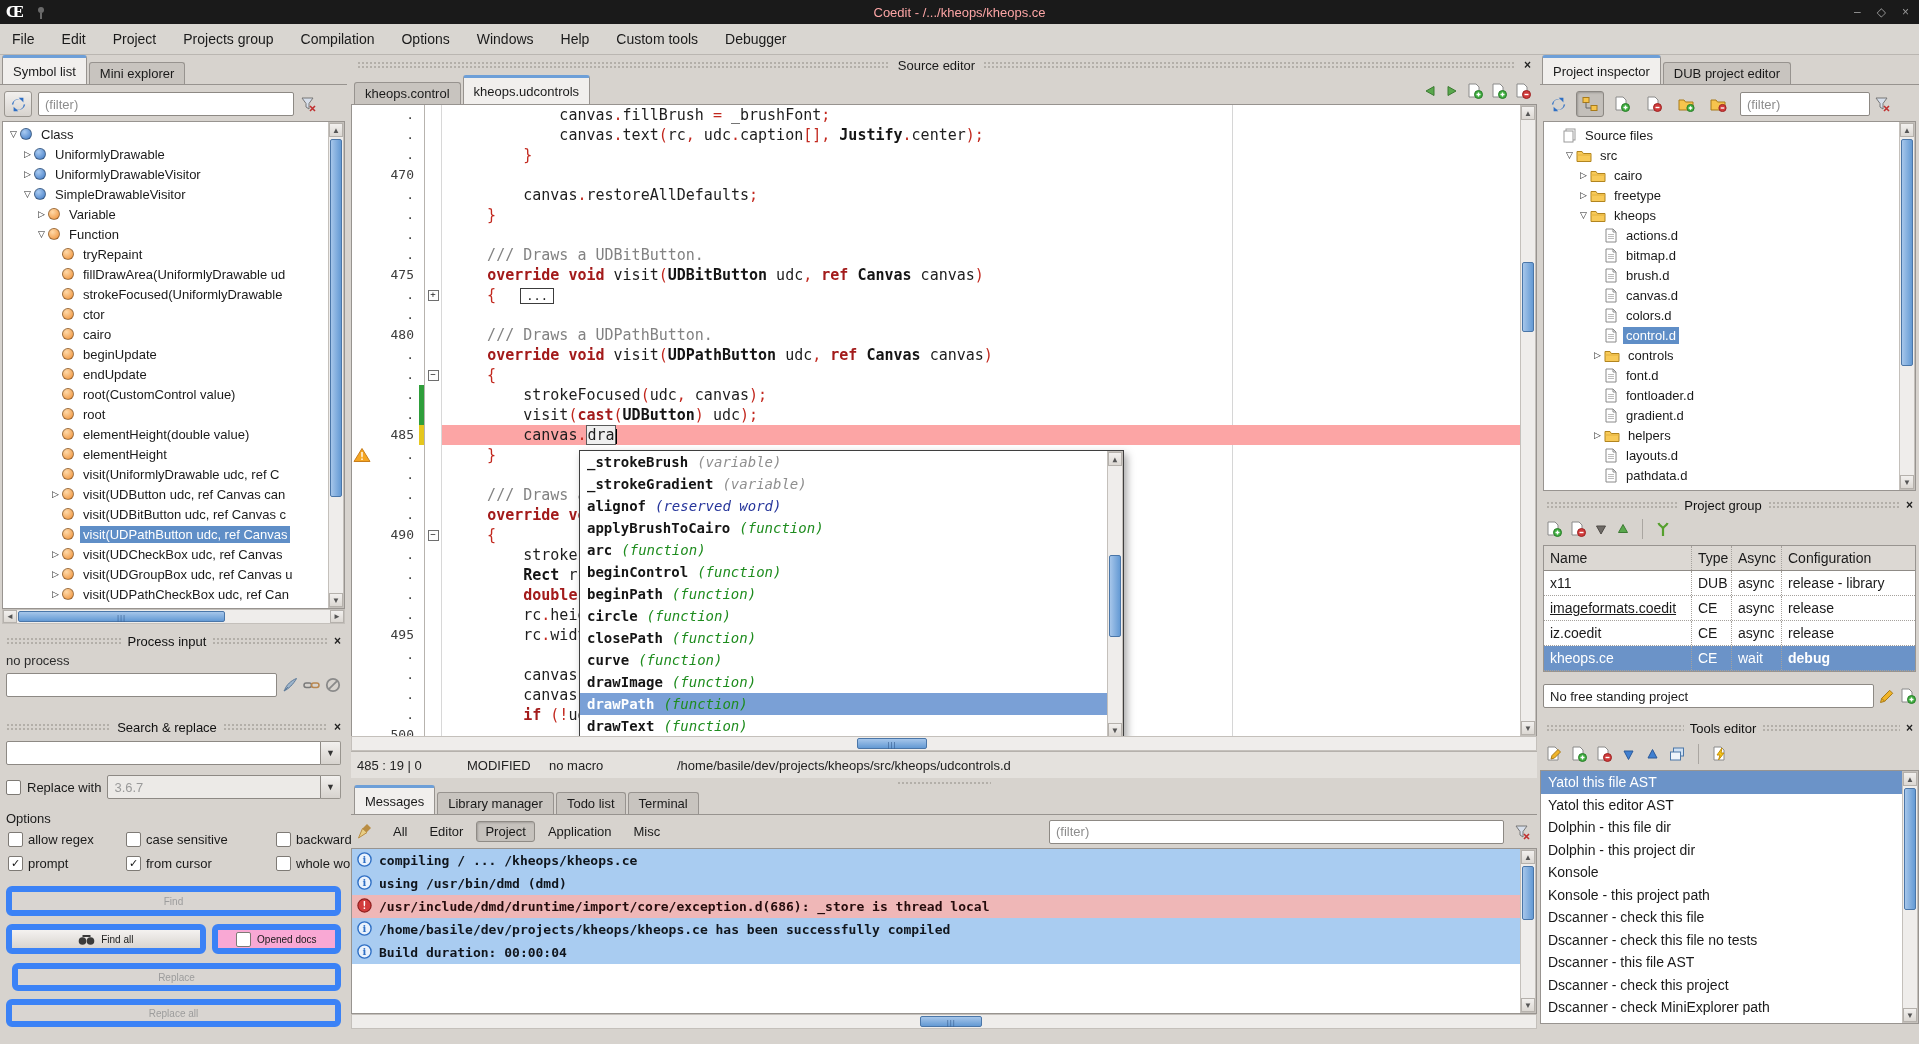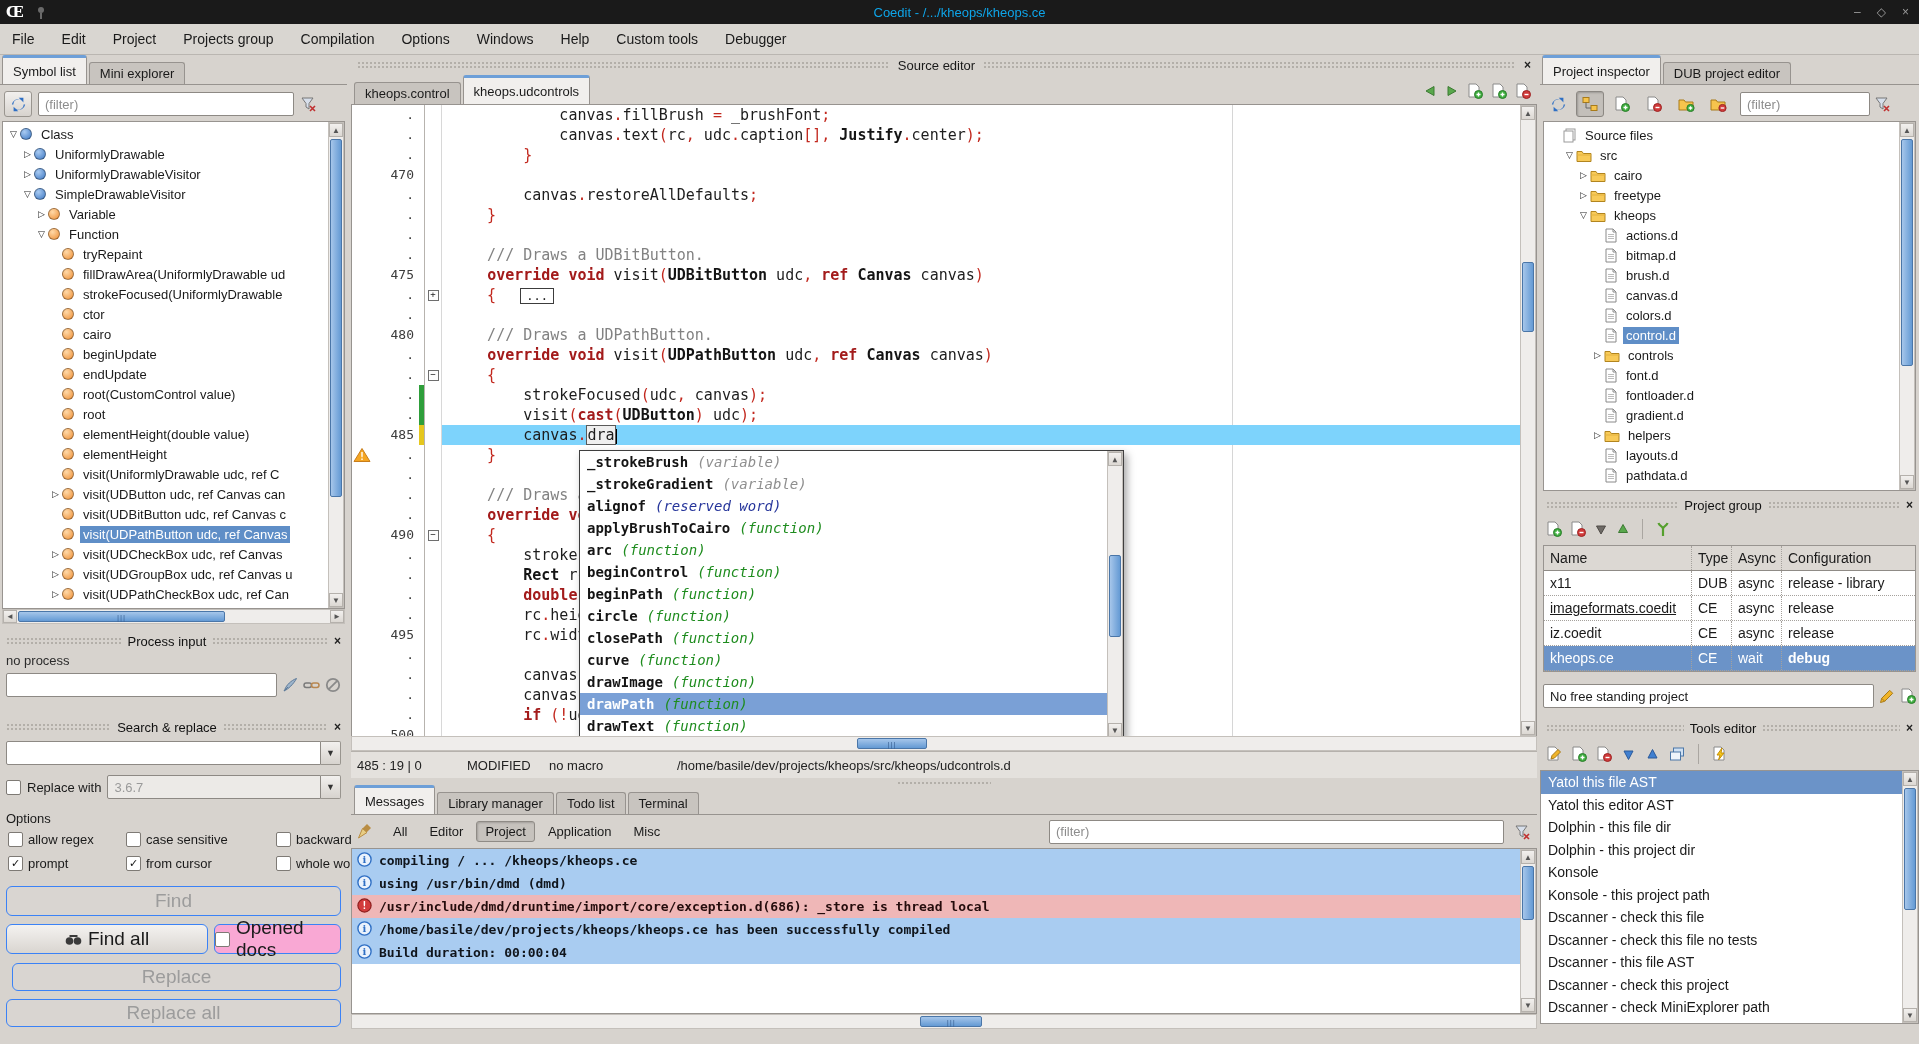--- a/index.html
+++ b/index.html
@@ -2,32 +2,32 @@
 <html><head>
 <meta charset="utf-8">
 <style>
   html,body{margin:0;padding:0;background:#888}
   #app{position:relative;width:1919px;height:1044px;background:#d7d3ce;font-family:"Liberation Sans",sans-serif;font-size:13px;color:#1a1a1a;overflow:hidden}
   .abs{position:absolute}
   
   .titlebar{left:0;top:0;width:1919px;height:24px;background:#1a1a1a;display:flex;align-items:center}
   .tb-logo{margin-left:6px;z-index:2}
   .tb-pin{margin-left:10px;z-index:2;opacity:.7}
-  .tb-title{position:absolute;left:0;right:0;text-align:center;color:#0ea5e9;font-size:13px}
+  .tb-title{position:absolute;left:0;right:0;text-align:center;color:#fca5a5;font-size:13px}
   .tb-btns{position:absolute;right:10px;display:flex;gap:16px;color:#9a9a9a;font-size:12px}
   
   .menubar{left:0;top:24px;width:1919px;height:30px;background:#d9d6d1;border-bottom:1px solid #bab6b1;display:flex;align-items:center;gap:27px;padding-left:12px;font-size:14px}
   .menu-item{cursor:default}
   .tab{display:flex;align-items:center;height:21px;padding:0 10px;background:#c8c4bf;border:1px solid #97938f;border-bottom:none;border-radius:3px 3px 0 0;margin-right:2px;font-size:13px;position:relative}
   .tab.active{background:#f1efed;height:26px;border-top:3px solid #6d9fd8;z-index:2}
   
   .panelbox{background:#fff;border:1px solid #989490}
   .txt{background:#fff;border:1px solid #8d8984;border-radius:2px;height:24px;padding:0 6px;font:13px "Liberation Sans",sans-serif;color:#1a1a1a;box-sizing:border-box}
   .txt::placeholder{color:#8d8d8d}
-  .btn{display:flex;align-items:center;justify-content:center;gap:6px;background:linear-gradient(#f4f2f0,#d9d5d0);border:1px solid #3b82f6;border-radius:6px;font-size:19px;box-sizing:border-box}
+  .btn{display:flex;align-items:center;justify-content:center;gap:6px;background:linear-gradient(#f4f2f0,#d9d5d0);border:6px solid #3b82f6;border-radius:6px;font-size:10px;box-sizing:border-box}
   .btn.disabled{color:#9c9c9c;background:#d9d5d1}
   .iconbtn{width:26px;height:24px;display:flex;align-items:center;justify-content:center;border:1px solid transparent;border-radius:3px}
   .iconbtn.raised{background:linear-gradient(#f2f0ee,#d7d3ce);border-color:#99958f}
   .iconbtn.pressed{background:#c3bfba;border-color:#8b8782;box-shadow:inset 1px 1px 2px rgba(0,0,0,.2)}
   .section-hdr{display:flex;align-items:center;gap:6px;height:16px;padding:0 6px}
   .section-hdr .lbl{font-size:13px;color:#111;white-space:nowrap}
   .dots{flex:1;height:8px;background-image:radial-gradient(#b3afa9 .9px,transparent 1px);background-size:4px 4px}
   .hdr-x{color:#222;font-weight:bold;font-size:12px;line-height:12px}
   .combo{display:flex}
   .combo .txt{flex:1;border-radius:2px 0 0 2px}
@@ -52,21 +52,21 @@
   
   .ed-dock-title{display:flex;align-items:center;gap:8px;padding:0 6px;height:22px}
   .ln{display:flex;height:20px;font:15px/20px "DejaVu Sans Mono",monospace;white-space:pre}
   .lmargin{width:20px;flex:none;display:flex;align-items:center;justify-content:center}
   .lnum{width:42px;flex:none;text-align:right;padding-right:5px;color:#3c3c3c;font-size:13px;line-height:20px}
   .lbar{width:5px;flex:none}
   .lbar.g{background:#2e9e3a}.lbar.y{background:#e5c71d}
   .lfold{width:16px;flex:none;border-left:1px solid #b7b3ae;display:flex;align-items:center;justify-content:center}
   .foldbox{width:9px;height:9px;border:1px solid #6e6e6e;background:#fdfdfd;font-size:9px;line-height:7px;text-align:center;color:#222;font-family:"DejaVu Sans Mono",monospace}
   .lcode{flex:1;padding-left:9px;border-left:1px solid #d8d8d8}
-  .ln.cur .lcode{background:#7dd3fc}
+  .ln.cur .lcode{background:#fca5a5}
   .k{color:#a31b1b;font-weight:bold}
   .t{color:#141414;font-weight:bold}
   .i{color:#1d1d1d}
   .p{color:#c2281e}
   .c{color:#828282}
   .ellbox{display:inline-block;border:1px solid #3c3c3c;padding:0 5px;margin-left:6px;font-size:12px;line-height:14px;color:#222;background:#fff}
   .drabox{border:1px solid #5a5a5a;background:#efefef}
   .caret{display:inline-block;width:1px;height:15px;background:#000;vertical-align:text-bottom}
   .ruler{position:absolute;top:0;bottom:0;width:1px;background:#d6d6d6}
   

